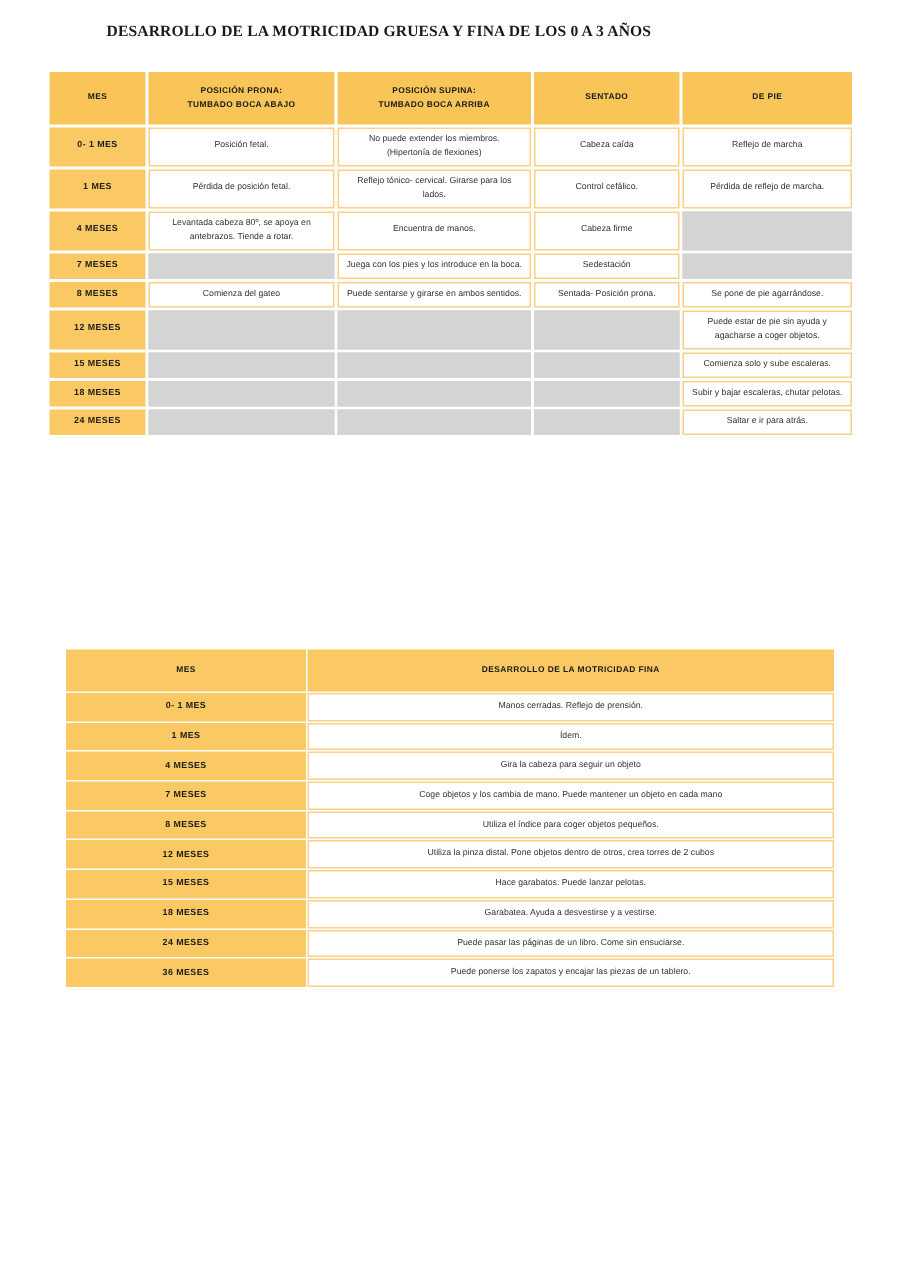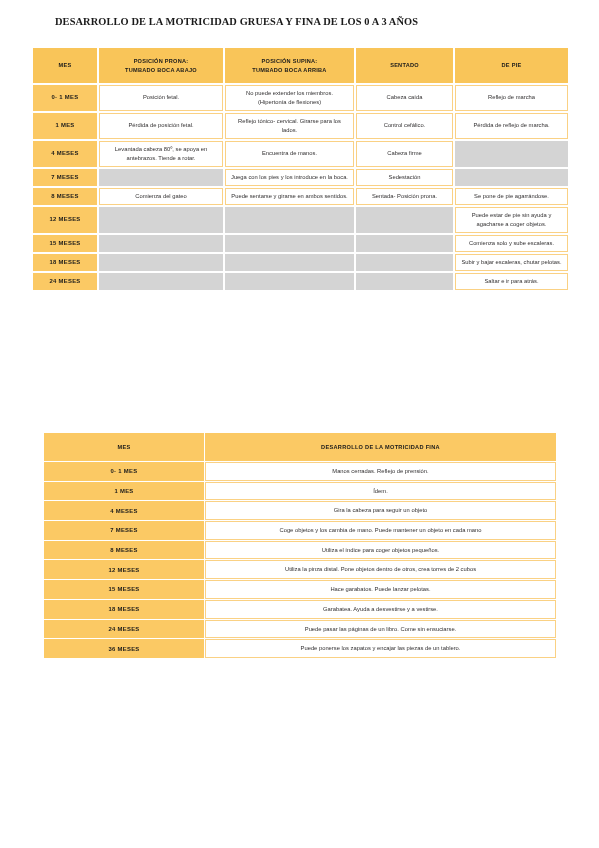--- a/index.html
+++ b/index.html
@@ -17,21 +17,21 @@
   .page {
     position: relative;
     width: 599px;
     height: 848px;
     box-sizing: border-box;
     padding: 0;
     background: #ffffff;
   }
   .doc-title {
     position: absolute;
-    left: 55px;
+    left: 71px;
     top: 16px;
     font-family: "Liberation Serif", serif;
     font-weight: bold;
     font-size: 10.4px;
     letter-spacing: 0.1px;
     color: #1a1a1a;
     white-space: nowrap;
   }
 
   

